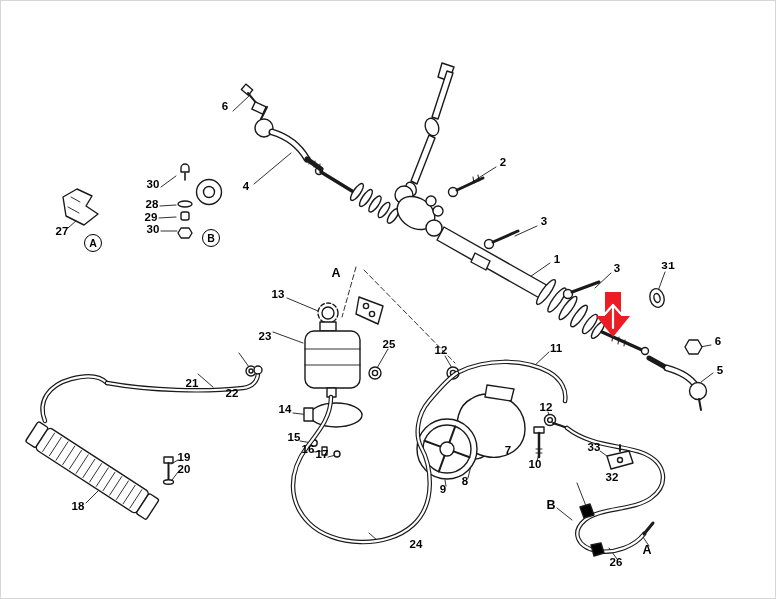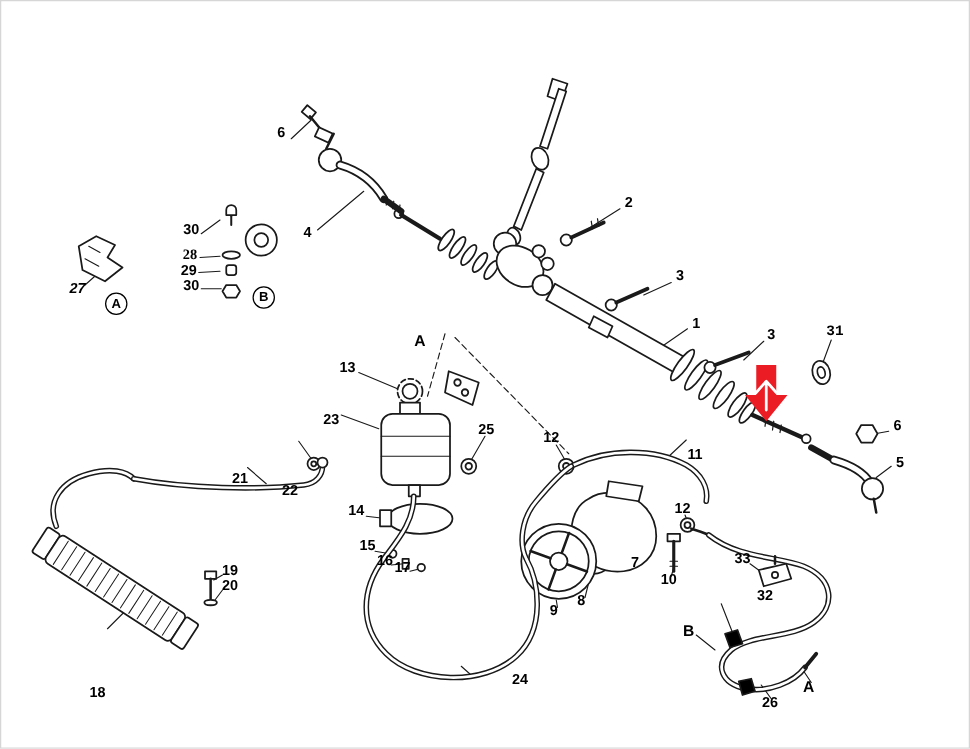--- a/index.html
+++ b/index.html
@@ -204,39 +204,39 @@
       <div class="callout" style="left: 543px; top: 221px;">3</div>
       <div class="callout" style="left: 616px; top: 268px;">3</div>
       <div class="callout" style="left: 245px; top: 186px;">4</div>
       <div class="callout" style="left: 719px; top: 370px;">5</div>
       <div class="callout" style="left: 224px; top: 106px;">6</div>
       <div class="callout" style="left: 717px; top: 341px;">6</div>
       <div class="callout" style="left: 507px; top: 450px;">7</div>
       <div class="callout" style="left: 464px; top: 481px;">8</div>
       <div class="callout" style="left: 442px; top: 489px;">9</div>
       <div class="callout" style="left: 534px; top: 464px;">10</div>
-      <div class="callout" style="left: 555px; top: 348px; margin-top: 16px;">11</div>
+      <div class="callout" style="left: 555px; top: 348px;">11</div>
       <div class="callout" style="left: 440px; top: 350px;">12</div>
       <div class="callout" style="left: 545px; top: 407px;">12</div>
       <div class="callout" style="left: 277px; top: 294px;">13</div>
       <div class="callout" style="left: 284px; top: 409px;">14</div>
       <div class="callout" style="left: 293px; top: 437px;">15</div>
       <div class="callout" style="left: 307px; top: 449px;">16</div>
       <div class="callout" style="left: 321px; top: 454px;">17</div>
-      <div class="callout" style="left: 77px; top: 506px; margin-top: 48px;">18</div>
+      <div class="callout" style="left: 77px; top: 506px;">18</div>
       <div class="callout" style="left: 183px; top: 457px;">19</div>
       <div class="callout" style="left: 183px; top: 469px;">20</div>
       <div class="callout" style="left: 191px; top: 370px; margin-top: 13px;">21</div>
       <div class="callout" style="left: 231px; top: 349px; margin-top: 44px;">22</div>
       <div class="callout" style="left: 264px; top: 336px;">23</div>
       <div class="callout" style="left: 374px; top: 544px; margin-left: 41px;">24</div>
       <div class="callout" style="left: 388px; top: 344px;">25</div>
       <div class="callout" style="left: 615px; top: 562px;">26</div>
-      <div class="callout" style="left: 61px; top: 231px; font-style: italic;">27</div>
-      <div class="callout" style="left: 151px; top: 204px; font-family: Liberation Serif, serif;">28</div>
+      <div class="callout" style="left: 61px; top: 231px;">27</div>
+      <div class="callout" style="left: 151px; top: 204px;">28</div>
       <div class="callout" style="left: 150px; top: 217px;">29</div>
       <div class="callout" style="left: 152px; top: 184px;">30</div>
       <div class="callout" style="left: 152px; top: 229px;">30</div>
       <div class="callout" style="left: 667px; top: 265px; font-family: Liberation Mono, monospace;">31</div>
       <div class="callout" style="left: 572px; top: 477px; margin-left: 39px;">32</div>
       <div class="callout" style="left: 593px; top: 447px; text-align: right;">33</div>
       <div class="callout letter" style="left: 335px; top: 272px;">A</div>
       <div class="callout letter" style="left: 550px; top: 504px;">B</div>
       <div class="callout letter" style="left: 646px; top: 549px;">A</div>
       <div class="circled" style="left: 92px; top: 242px;">A</div>

